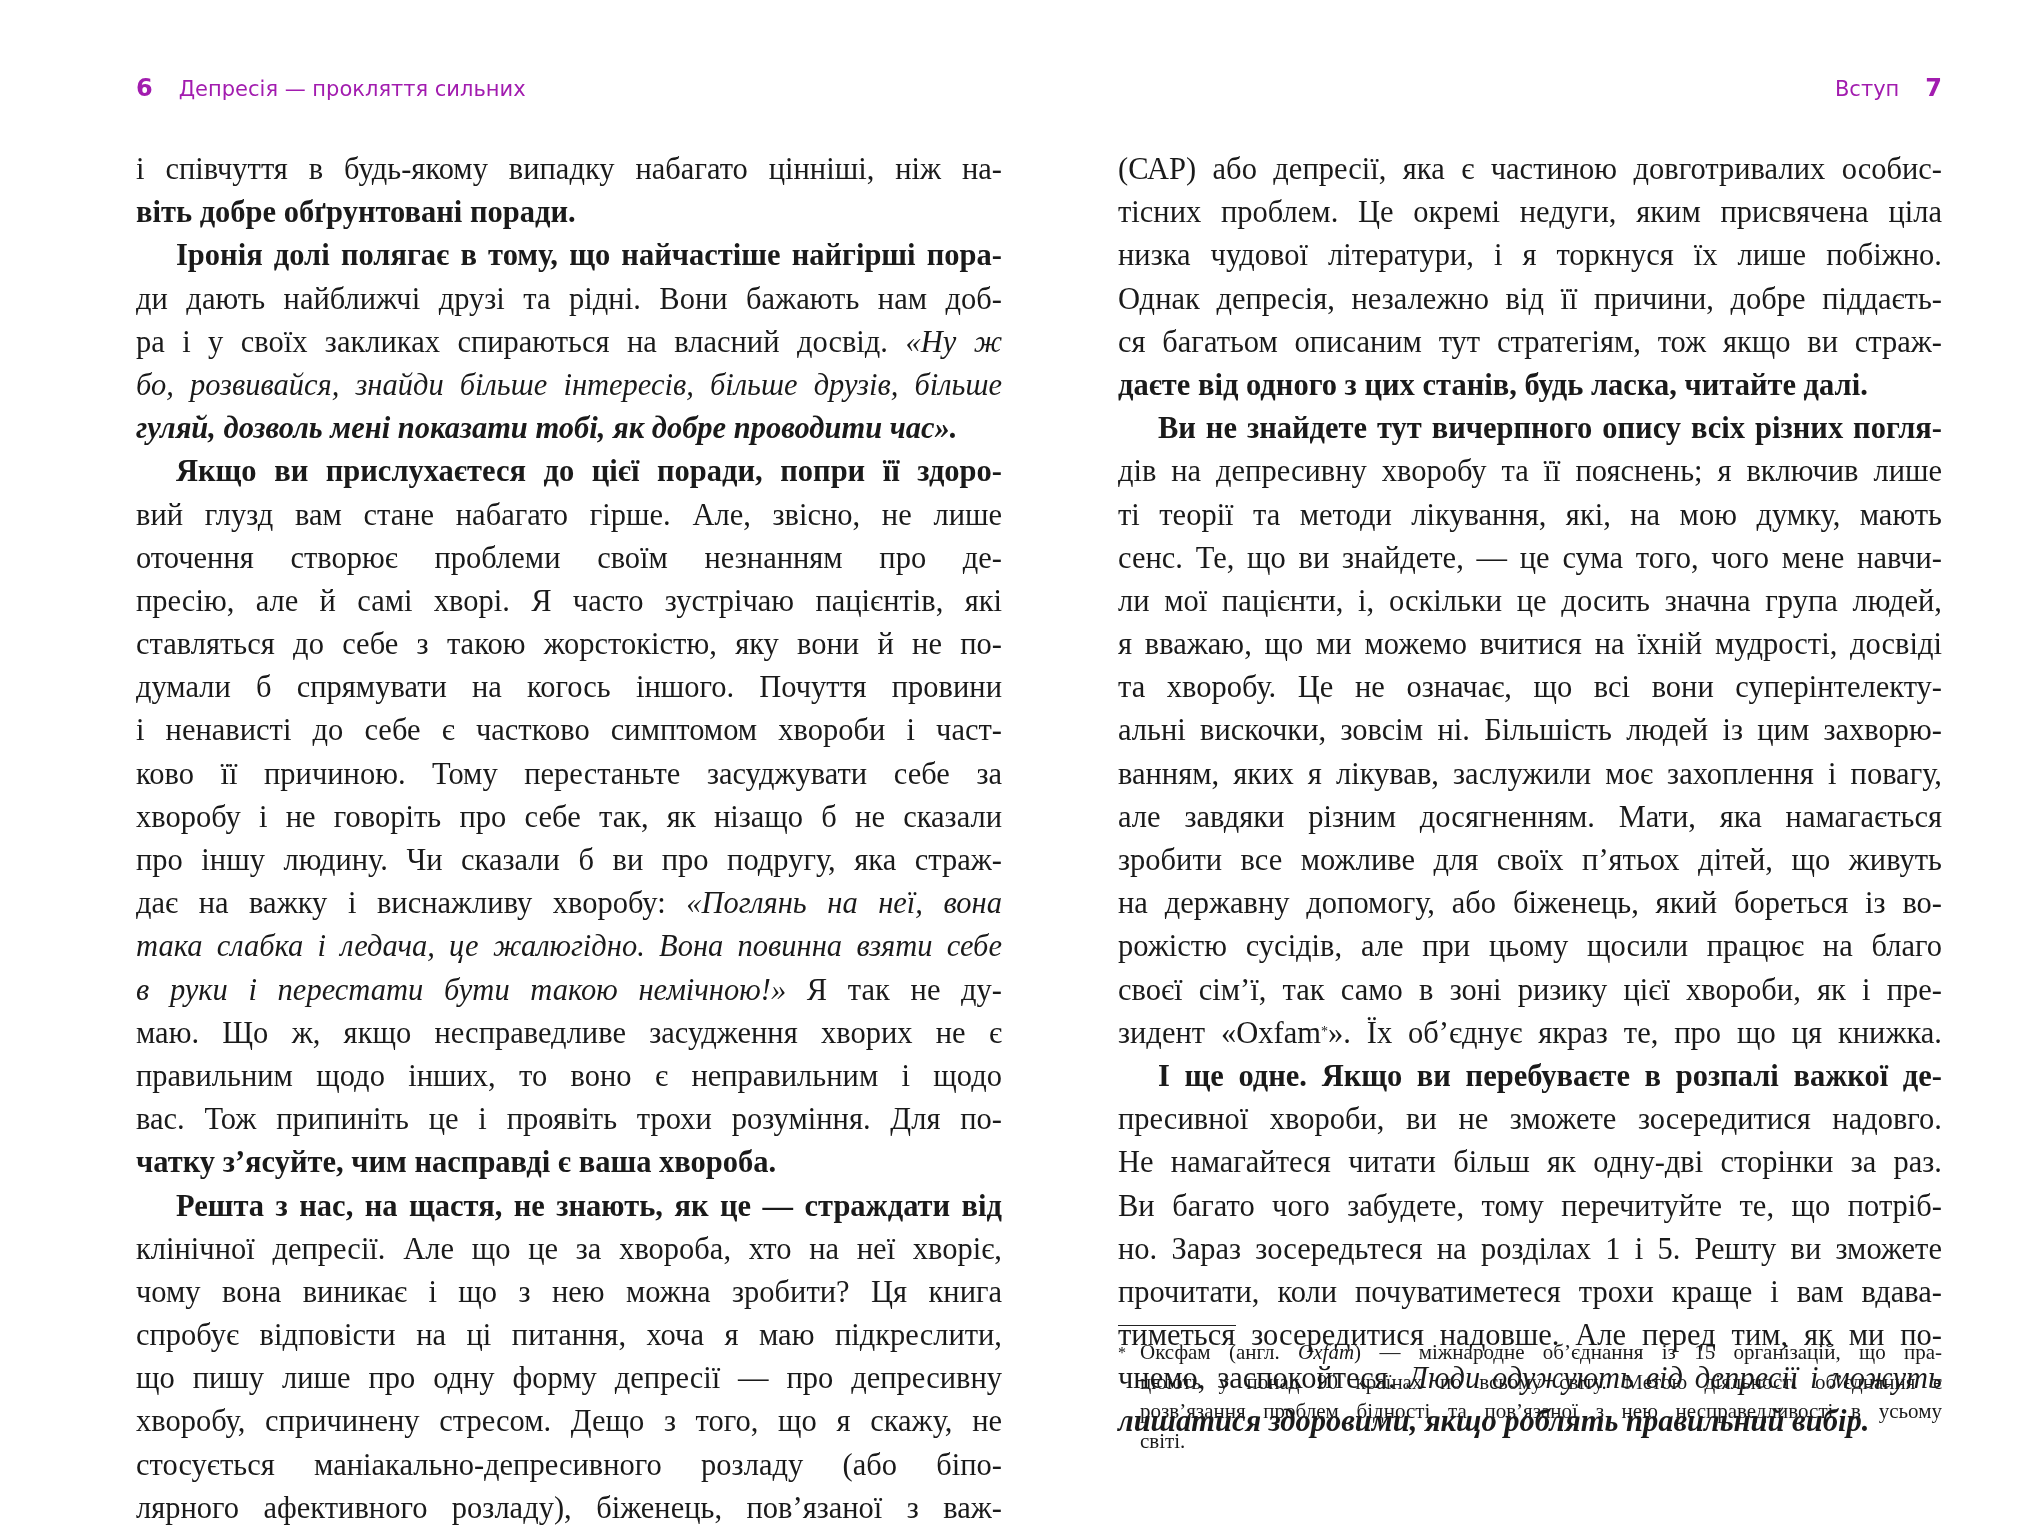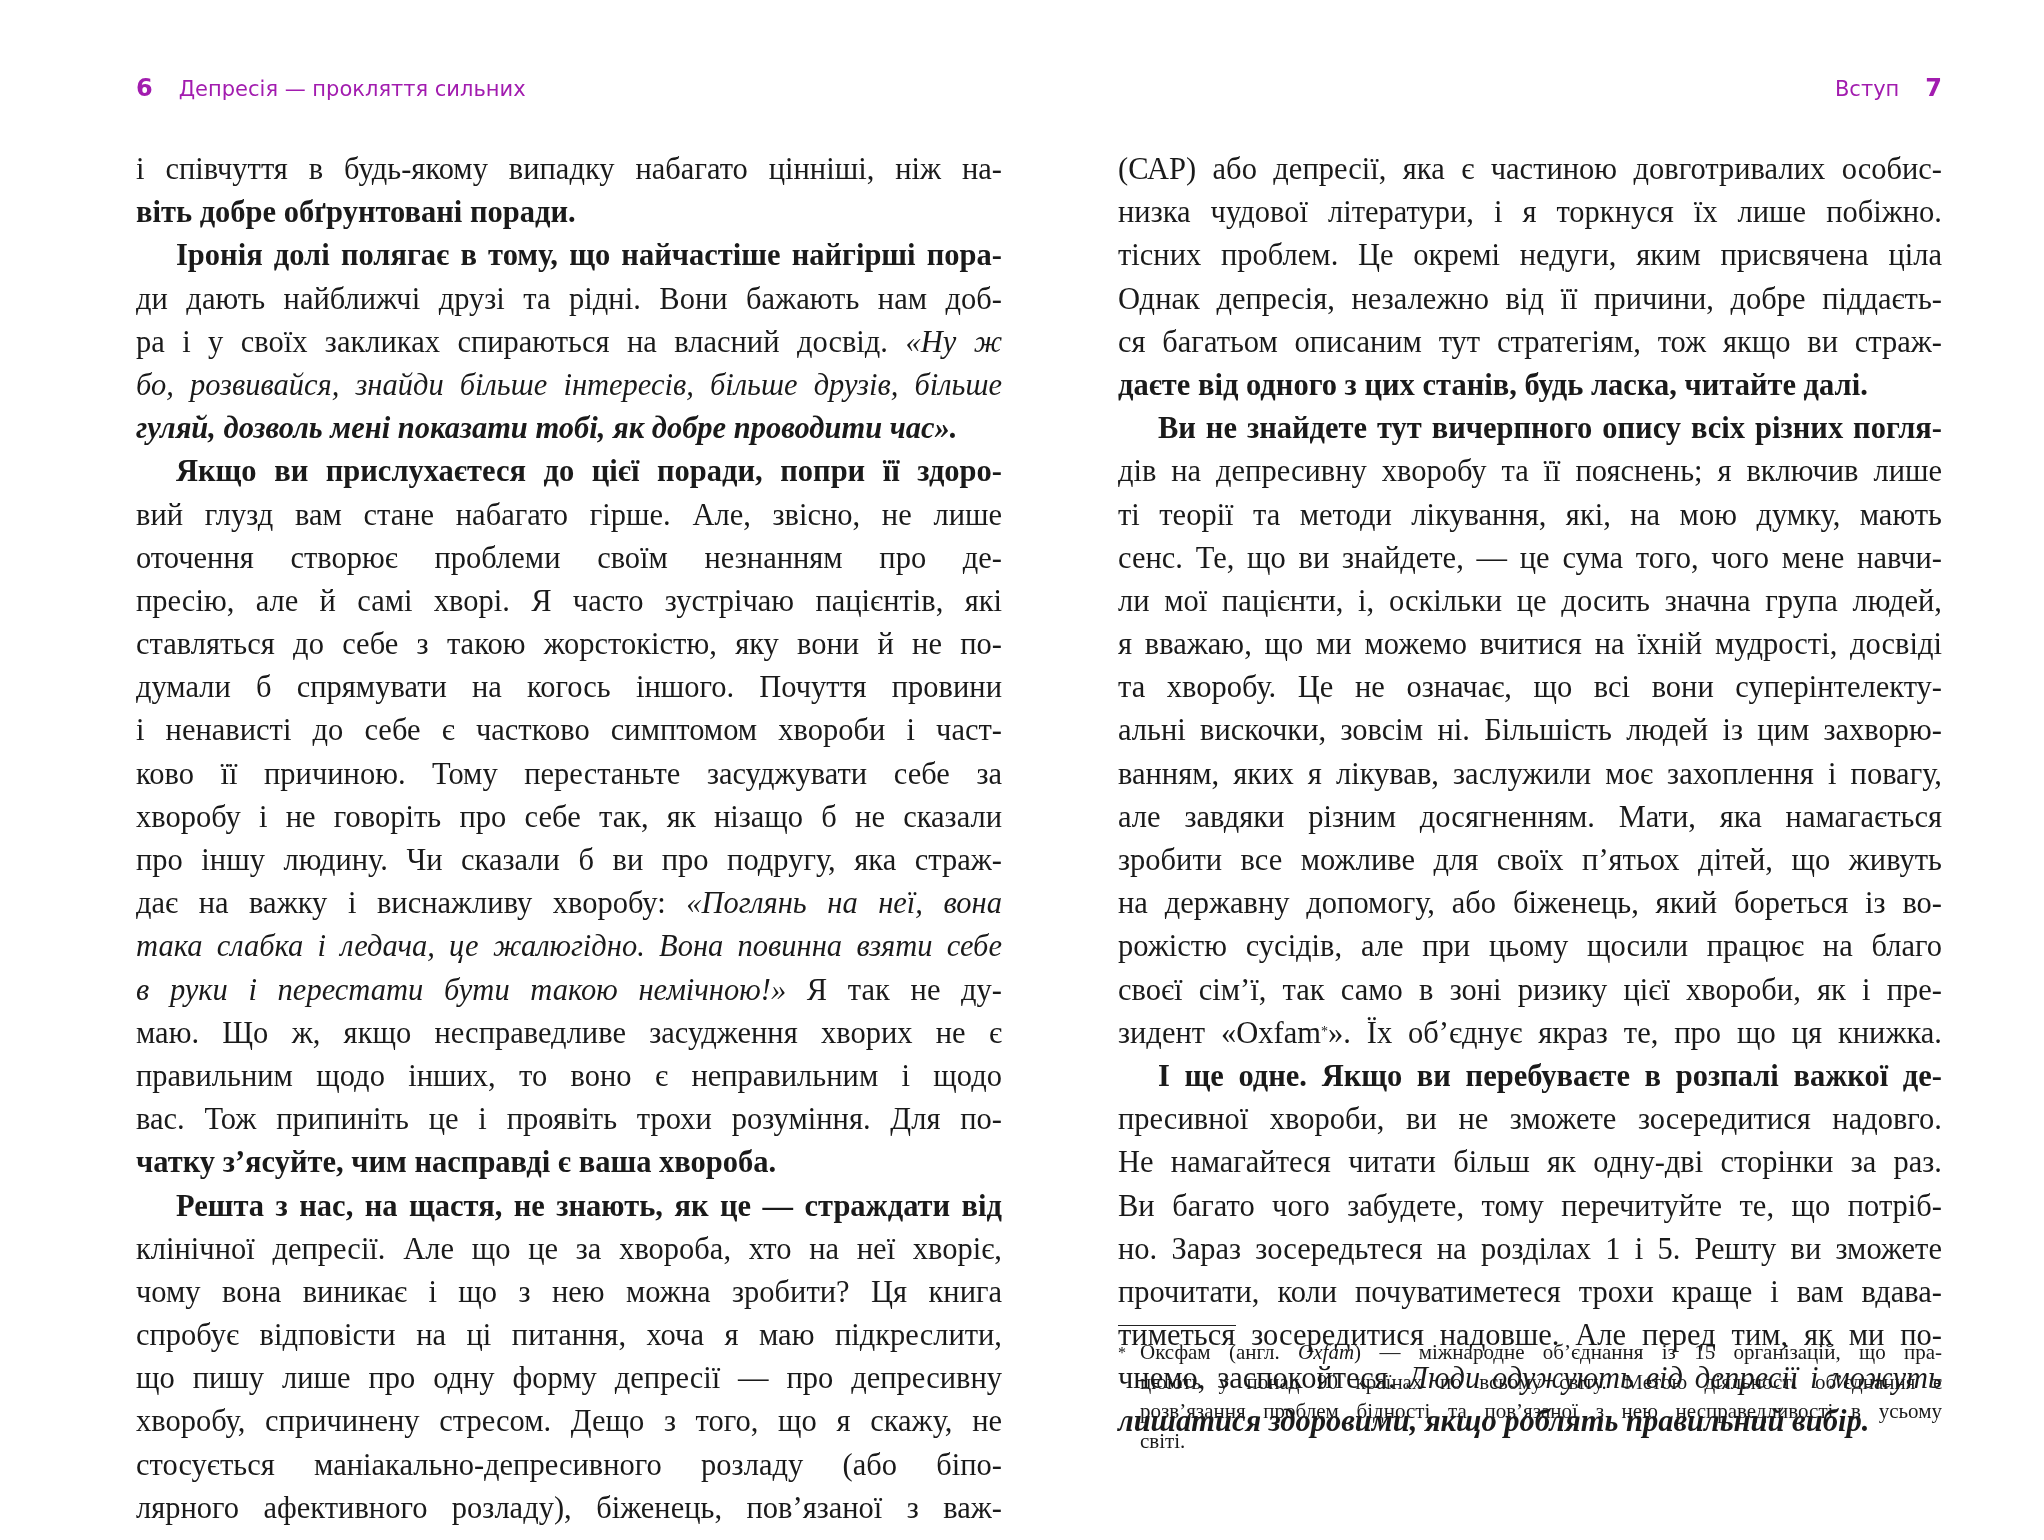--- a/index.html
+++ b/index.html
@@ -81,22 +81,22 @@
       <span class="line"><span>кою втратою, депресії, що ускладнює інші захворювання,</span></span>
     </div>
 </div>
 
 <div class="page page-right">
   <div class="running-head">
     <span>Вступ</span><span class="folio">7</span>
   </div>
   <div class="body-text" id="right-body">
       <span class="line"><span>(САР) або депресії, яка є частиною довготривалих особис-</span></span>
+      <span class="line"><span>тісних проблем. Це окремі недуги, яким присвячена ціла</span></span>
       <span class="line"><span>низка чудової літератури, і я торкнуся їх лише побіжно.</span></span>
-      <span class="line"><span>тісних проблем. Це окремі недуги, яким присвячена ціла</span></span>
       <span class="line"><span>Однак депресія, незалежно від її причини, добре піддаєть-</span></span>
       <span class="line"><span>ся багатьом описаним тут стратегіям, тож якщо ви страж-</span></span>
       <span class="line last"><span>даєте від одного з цих станів, будь ласка, читайте далі.</span></span>
       <span class="line indent"><span>Ви не знайдете тут вичерпного опису всіх різних погля-</span></span>
       <span class="line"><span>дів на депресивну хворобу та її пояснень; я включив лише</span></span>
       <span class="line"><span>ті теорії та методи лікування, які, на мою думку, мають</span></span>
       <span class="line"><span>сенс. Те, що ви знайдете, — це сума того, чого мене навчи-</span></span>
       <span class="line"><span>ли мої пацієнти, і, оскільки це досить значна група людей,</span></span>
       <span class="line"><span>я вважаю, що ми можемо вчитися на їхній мудрості, досвіді</span></span>
       <span class="line"><span>та хворобу. Це не означає, що всі вони суперінтелекту-</span></span>

